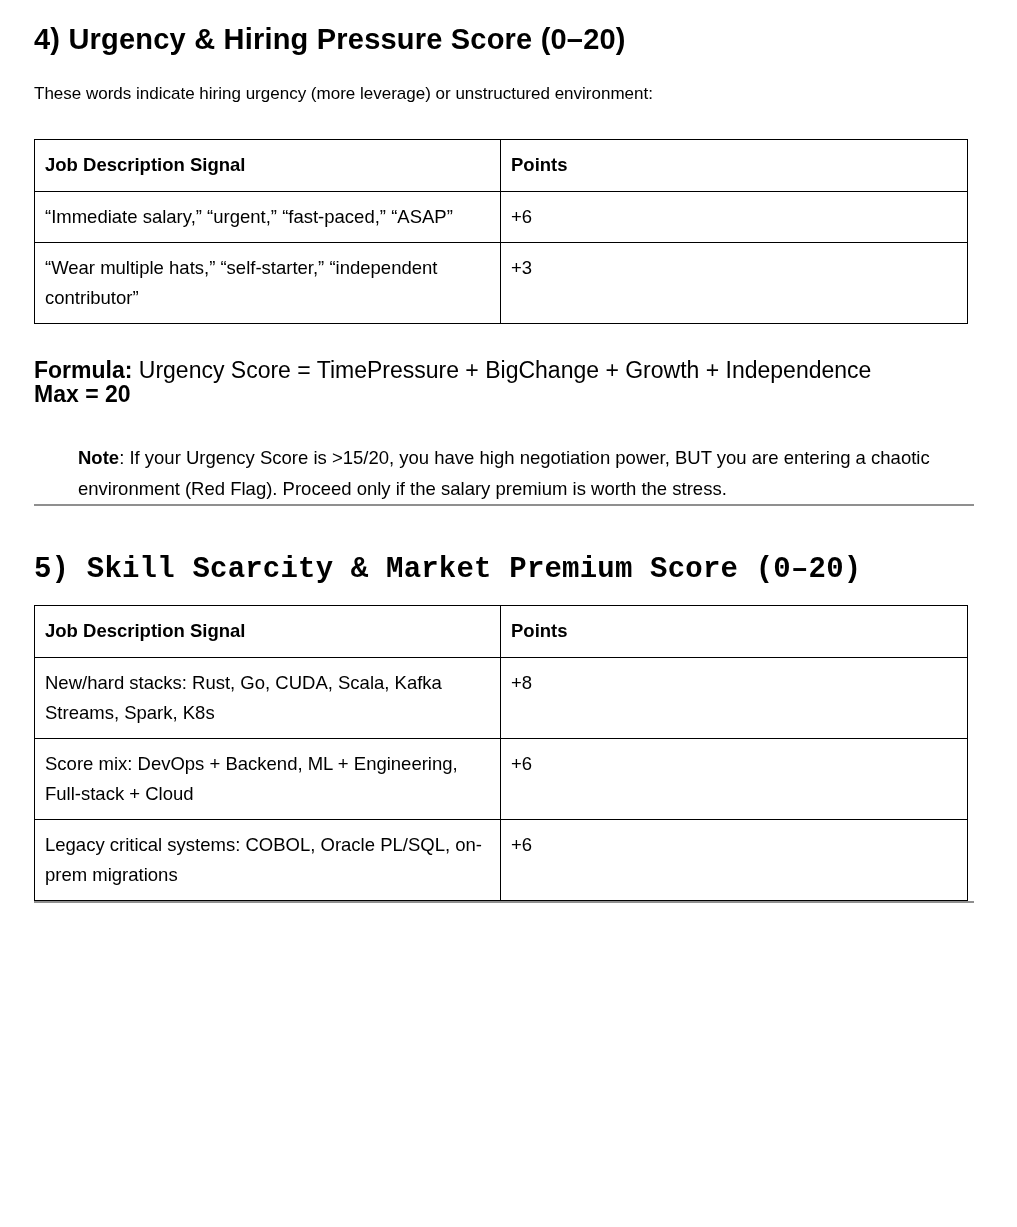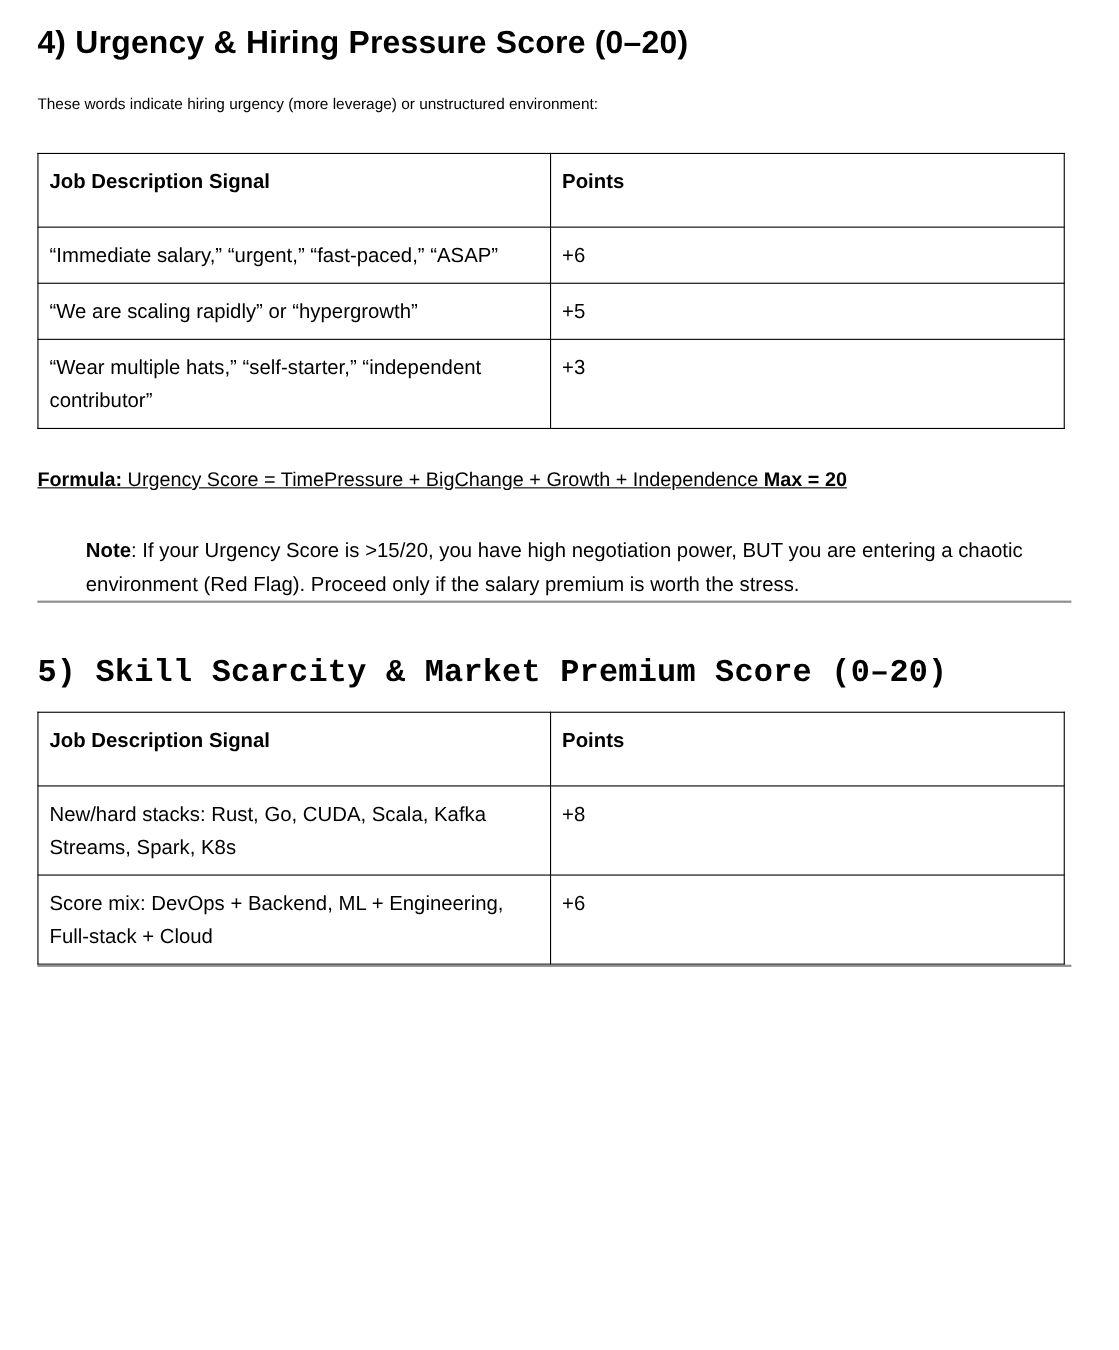--- a/index.html
+++ b/index.html
@@ -21,21 +21,21 @@
   h1.doc-heading {
     font-size: 29px;
     font-weight: 700;
     line-height: 34px;
     letter-spacing: 0.2px;
   }
   .h1-first { margin-top: 22px; }
   .h1-second { margin-top: 47px; font-family: Liberation Mono, monospace; }
   p.intro {
     margin-top: 26px;
-    font-size: 14px;
+    font-size: 17px;
     line-height: 24px;
   }
   table.score-table {
     margin-top: 33px;
     width: 934px;
     border-collapse: collapse;
     table-layout: fixed;
   }
   table.t2 { margin-top: 18px; }
   .col-signal { width: 466px; }
@@ -43,27 +43,26 @@
   table.score-table td {
     border: 1.5px solid #000000;
     font-size: 18.5px;
     line-height: 30px;
     text-align: left;
     vertical-align: top;
     padding: 10px 14px 10px 10px;
   }
   table.score-table th {
     font-weight: 700;
-    padding-bottom: 26px;
+    padding-bottom: 11px;
   }
   p.formula {
     margin-top: 34px;
-    font-size: 18px;
+    font-size: 23px;
     line-height: 24px;
-    text-decoration: underline;
   }
   p.formula-2 { margin-top: 36px; }
   .b { font-weight: 700; }
   p.note {
     margin-top: 36px;
     font-size: 18.5px;
     line-height: 31px;
     width: 934px;
     margin-left: 44px;
   }
@@ -96,24 +95,20 @@
         <th>Job Description Signal</th>
         <th>Points</th>
       </tr>
     </thead>
     <tbody>
       <tr>
         <td>“Immediate salary,” “urgent,” “fast-paced,” “ASAP”</td>
         <td>+6</td>
       </tr>
       <tr>
-        <td>“We are scaling rapidly” or “hypergrowth”</td>
-        <td>+5</td>
-      </tr>
-      <tr>
         <td>“Wear multiple hats,” “self-starter,” “independent contributor”</td>
         <td>+3</td>
       </tr>
     </tbody>
   </table>
 
   <p class="formula"><span class="b">Formula:</span><span> Urgency Score = TimePressure + BigChange + Growth + Independence </span><span class="b">Max = 20</span></p>
 
   <p class="note"><span class="b">Note</span><span>: If your Urgency Score is &gt;15/20, you have high negotiation power, BUT you are entering a chaotic environment (Red Flag). Proceed only if the salary premium is worth the stress.</span></p>
 
@@ -134,19 +129,23 @@
     </thead>
     <tbody>
       <tr>
         <td>New/hard stacks: Rust, Go, CUDA, Scala, Kafka Streams, Spark, K8s</td>
         <td>+8</td>
       </tr>
       <tr>
         <td>Score mix: DevOps + Backend, ML + Engineering, Full-stack + Cloud</td>
         <td>+6</td>
       </tr>
+      <tr>
+        <td>Legacy critical systems: COBOL, Oracle PL/SQL, on-prem migrations</td>
+        <td>+6</td>
+      </tr>
     </tbody>
   </table>
 
 
   <hr class="divider divider-2">
 
 </div>
 
 </body></html>

